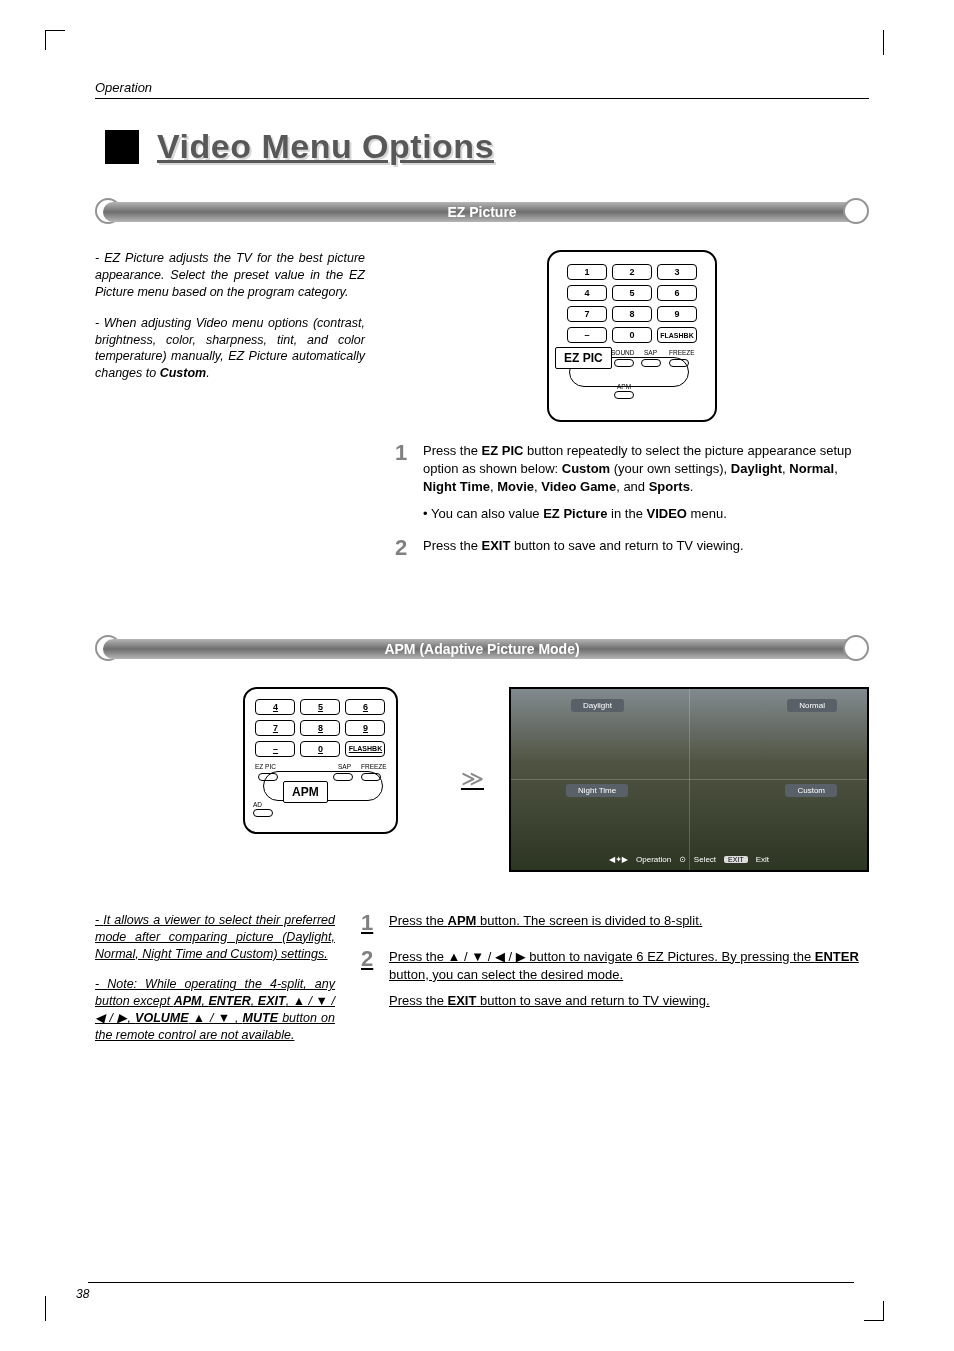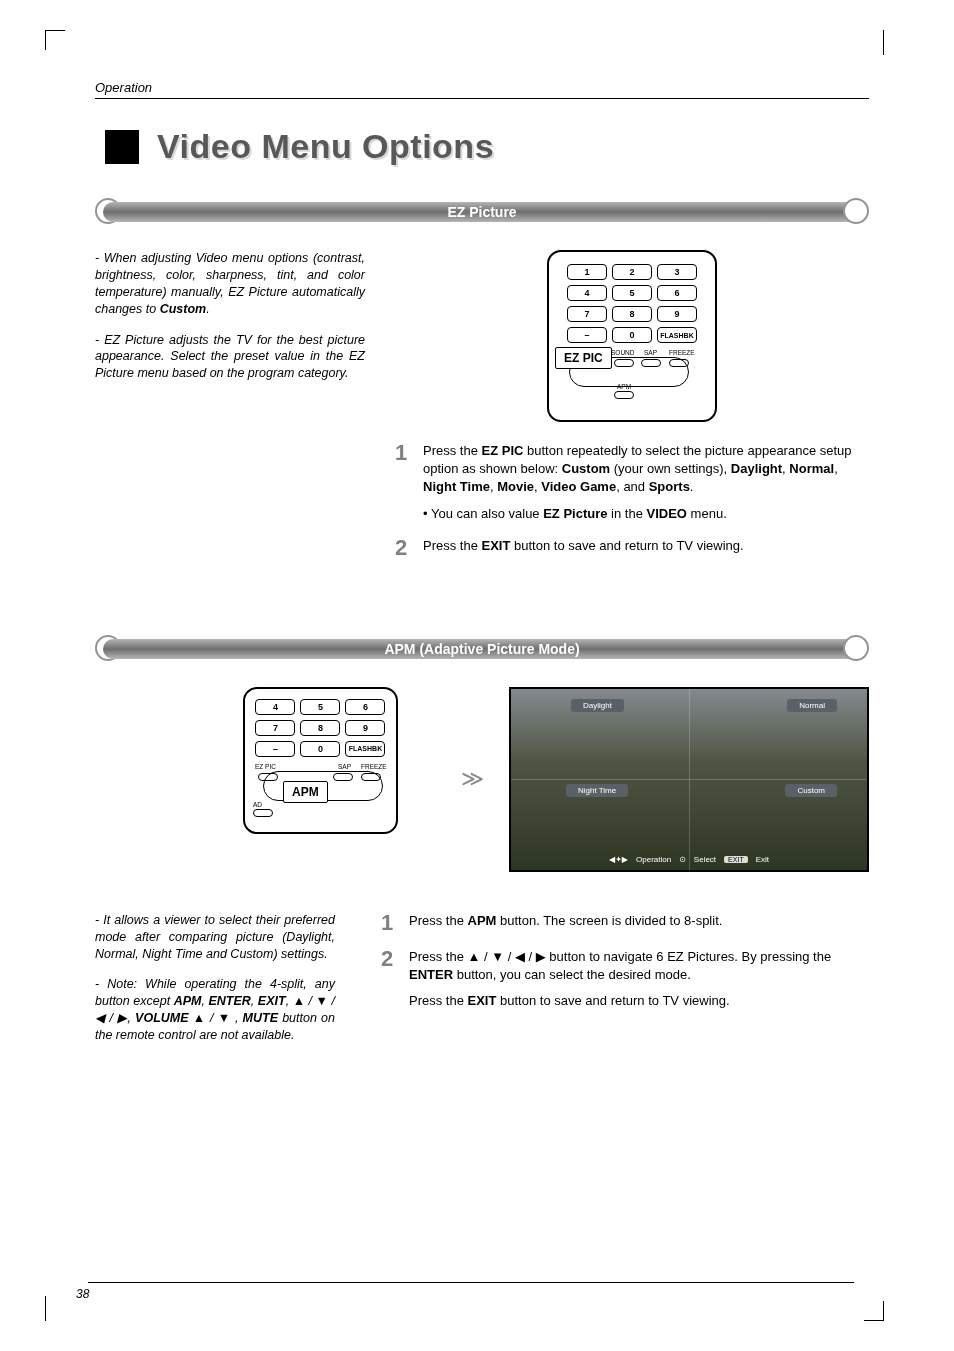--- a/index.html
+++ b/index.html
@@ -31,20 +31,21 @@
     margin-bottom: 28px;
   }
   .title-row { display: flex; align-items: center; gap: 18px; margin-bottom: 30px; margin-left:10px;}
   .title-square { width: 34px; height: 34px; background: #000; }
   .title-text {
     font-size: 34px;
     font-weight: bold;
     color: #585858;
     text-shadow: 2px 2px 0 #d8d8d8;
     letter-spacing: 0.5px;
+    text-decoration: underline;
   }
   .section-header {
     position: relative;
     height: 32px;
     margin: 0 0 22px 0;
   }
   .section-header .bar {
     position:absolute; left:8px; right:8px; top:6px; height:20px;
     background: linear-gradient(to bottom,#b5b5b5,#6e6e6e,#b5b5b5);
     border-radius:10px;
@@ -82,21 +83,21 @@
   .pill { position:absolute; width:20px; height:8px; border:1.2px solid #000; border-radius:4px;}
   .tinylabel{ position:absolute; font-size:6.5px;}
 
   .step-list { font-size:13px; }
   .step { display:flex; gap:10px; margin-bottom:14px; }
   .step-num { font-size:22px; font-weight:bold; color:#808080; width:18px; flex-shrink:0; line-height:1;}
   .step-body { flex:1; line-height:1.4;}
   .step-body .sub { margin-top:8px; }
   .strong { font-weight:bold; }
 
-  .apm-section { margin-top:60px;}
+  .apm-section { margin-top:60px;text-decoration:underline;}
   .apm-row { display:flex; gap:20px; align-items:flex-start; margin-bottom:20px;}
   .apm-remote { width:160px;}
   .arrow-sep { font-size:22px; color:#888; align-self:center; padding:0 5px;}
   .apm-screen {
     width:360px; height:185px; border:2px solid #000; background:#5a5a4a;
     position:relative; overflow:hidden;
   }
   .apm-screen::before{
     content:""; position:absolute; inset:0;
     background:
@@ -105,21 +106,21 @@
   .apm-quad { position:absolute; inset:0; }
   .apm-cell-label{
     position:absolute; background:#5a6068; color:#fff; font-size:8px; padding:2px 12px; border-radius:3px;
   }
   .apm-footer{
     position:absolute; bottom:6px; left:0; right:0; text-align:center; color:#fff; font-size:8px;
     display:flex; justify-content:center; gap:8px; align-items:center;
   }
   .exit-badge{ background:#ddd; color:#000; padding:0 4px; border-radius:2px; font-size:7px;}
 
-  .apm-body { display:flex; gap:46px;margin-top:40px;}
+  .apm-body { display:flex; gap:26px;margin-top:40px;}
   .apm-left { width:240px; font-size:12.5px; font-style:italic; text-align:justify; line-height:1.35;}
   .apm-left p{ margin-bottom:14px;}
   .apm-right { flex:1;}
 
   .page-num { position:absolute; bottom:50px; left:76px; font-style:italic; font-size:12px; }
   .footer-line { position:absolute; bottom:68px; left:88px; right:100px; border-top:1px solid #000;}
 </style>
 </head>
 <body>
 
@@ -139,22 +140,22 @@
 
   <div class="section-header">
     <div class="cap-l"></div>
       <div class="bar"></div>
       <div class="cap-r"></div>
     <div class="label">EZ Picture</div>
   </div>
 
   <div class="two-col">
     <div class="left-col">
+      <p>- <span>EZ Picture adjusts the TV for the best picture appearance. Select the preset value in the EZ Picture menu based on the program category.</span></p>
       <p>- <span>When adjusting Video menu options (contrast, brightness, color, sharpness, tint, and color temperature) manually, EZ Picture automatically changes to </span><span class="bolditalic">Custom</span><span>.</span></p>
-      <p>- <span>EZ Picture adjusts the TV for the best picture appearance. Select the preset value in the EZ Picture menu based on the program category.</span></p>
     </div>
 
     <div class="right-col">
       <div class="remote-box">
         <div class="keypad">
           <div class="keyrow">
             <div class="key">1</div>
             <div class="key">2</div>
             <div class="key">3</div>
           </div>

